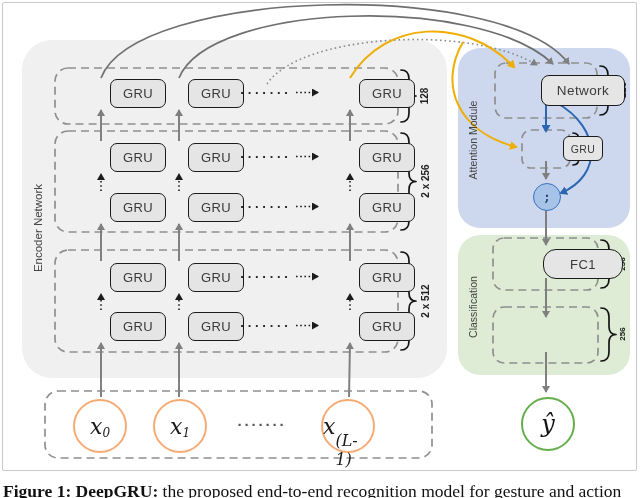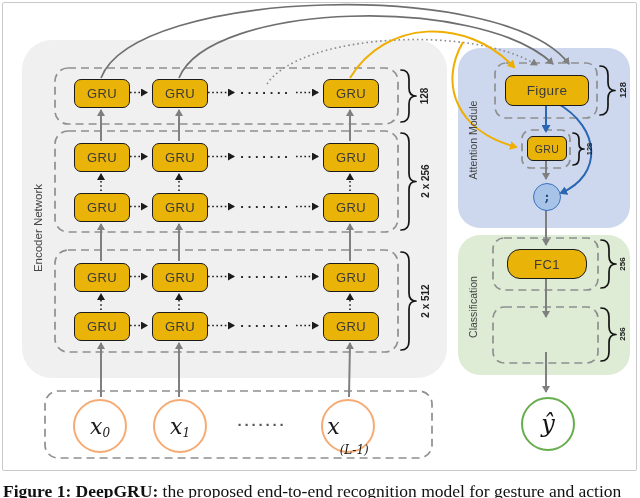--- a/index.html
+++ b/index.html
@@ -8,33 +8,33 @@
   #frame{position:absolute;left:2px;top:2px;width:633px;height:467px;
          border:1.5px solid #c9c9c9;border-radius:2px;background:#fff;z-index:0;}
   .panel{position:absolute;z-index:1;}
   #encoder-panel{left:22px;top:40px;width:425px;height:338px;background:#f0f0f1;border-radius:30px;}
   #attention-panel{left:458px;top:48px;width:172px;height:180px;background:#cdd8ee;border-radius:22px;}
   #classification-panel{left:458px;top:235px;width:172px;height:140px;background:#deecd5;border-radius:22px;}
   svg#wires{position:absolute;left:0;top:0;z-index:4;}
   .vlabel{position:absolute;transform:translate(-50%,-50%) rotate(-90deg);
           white-space:nowrap;z-index:5;color:#444;}
   .size-label{font-weight:bold;color:#222;}
-  .box{position:absolute;background:#eab308;border:1.6px solid #1b1b1b;border-radius:7px;
+  .box{position:absolute;background:#e5e5e5;border:1.6px solid #1b1b1b;border-radius:7px;
        display:flex;align-items:center;justify-content:center;color:#3a3a3a;z-index:6;
-       letter-spacing:0.4px;}
+       letter-spacing:0.4px;margin-left:36px;}
   .gru{width:54px;height:27px;font-size:13px;}
   .hdots{position:absolute;text-align:center;font-weight:bold;color:#222;
          letter-spacing:3px;font-size:13px;z-index:6;}
   .circle{position:absolute;border-radius:50%;background:#fff;display:flex;
           align-items:center;justify-content:center;z-index:6;}
   .in-circle{width:50px;height:50px;border:2px solid #f6ab74;
              font-family:"DejaVu Serif",serif;font-style:italic;color:#1a1a1a;}
   .xbase{font-size:22px;}
   .xsub{font-size:12px;transform:translateY(7px);}
-  .xsub-small{font-size:12px;transform:translateY(6px);margin-top:36px;}
+  .xsub-small{font-size:16px;transform:translateY(6px);margin-top:36px;}
   #concat-circle{width:26px;height:26px;left:533px;top:183px;background:#a8c3e8;
                  border:1.6px solid #3a72c0;color:#17406e;font-size:12px;font-weight:bold;
                  font-family:"DejaVu Serif",serif;}
   #yhat-circle{width:50px;height:50px;left:521px;top:397px;border:2px solid #66ad4b;
                font-family:"DejaVu Serif",serif;font-style:italic;font-size:24px;color:#111;}
   #caption{position:absolute;left:3px;top:481px;width:634px;z-index:2;
            font-family:"Liberation Serif",serif;font-size:17.5px;color:#111;white-space:nowrap;}
   #caption .b{font-weight:bold;}
 </style>
 </head>
@@ -172,21 +172,21 @@
   <div class="hdots" style="left:238px;top:318px;width:56px;">·······</div>
 
   <div class="vlabel size-label" style="left:424px;top:96px;font-size:10px;">128</div>
   <div class="vlabel size-label" style="left:425px;top:181px;font-size:10px;">2 x 256</div>
   <div class="vlabel size-label" style="left:425px;top:301px;font-size:10px;">2 x 512</div>
   <div class="vlabel size-label" style="left:622px;top:90px;font-size:9.5px;">128</div>
   <div class="vlabel size-label" style="left:589px;top:149px;font-size:7.5px;">128</div>
   <div class="vlabel size-label" style="left:622px;top:264px;font-size:8px;">256</div>
   <div class="vlabel size-label" style="left:622px;top:334px;font-size:8px;">256</div>
 
-  <div class="box" style="left:505px;top:75px;width:82px;height:29px;font-size:13.5px;border-radius:8px;">Figure</div>
+  <div class="box" style="left:505px;top:75px;width:82px;height:29px;font-size:13.5px;border-radius:8px;">Network</div>
   <div class="box" style="left:527px;top:136px;width:38px;height:23px;font-size:10.5px;border-radius:6px;">GRU</div>
   <div class="box" style="left:507px;top:249px;width:78px;height:28px;font-size:13px;border-radius:13px;">FC1</div>
 
   <div class="circle" id="concat-circle">;</div>
 
   <div class="circle in-circle" style="left:73px;top:399px;">
     <span class="xbase">x</span>
       <span class="xsub">0</span>
   </div>
   <div class="circle in-circle" style="left:153px;top:399px;">

